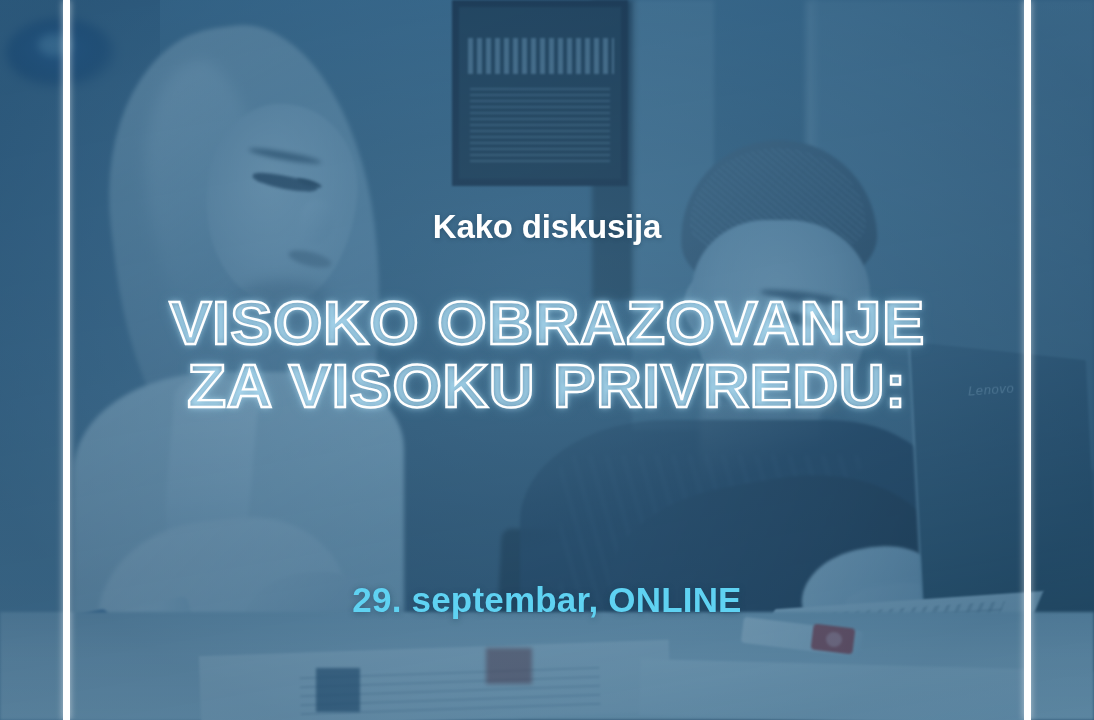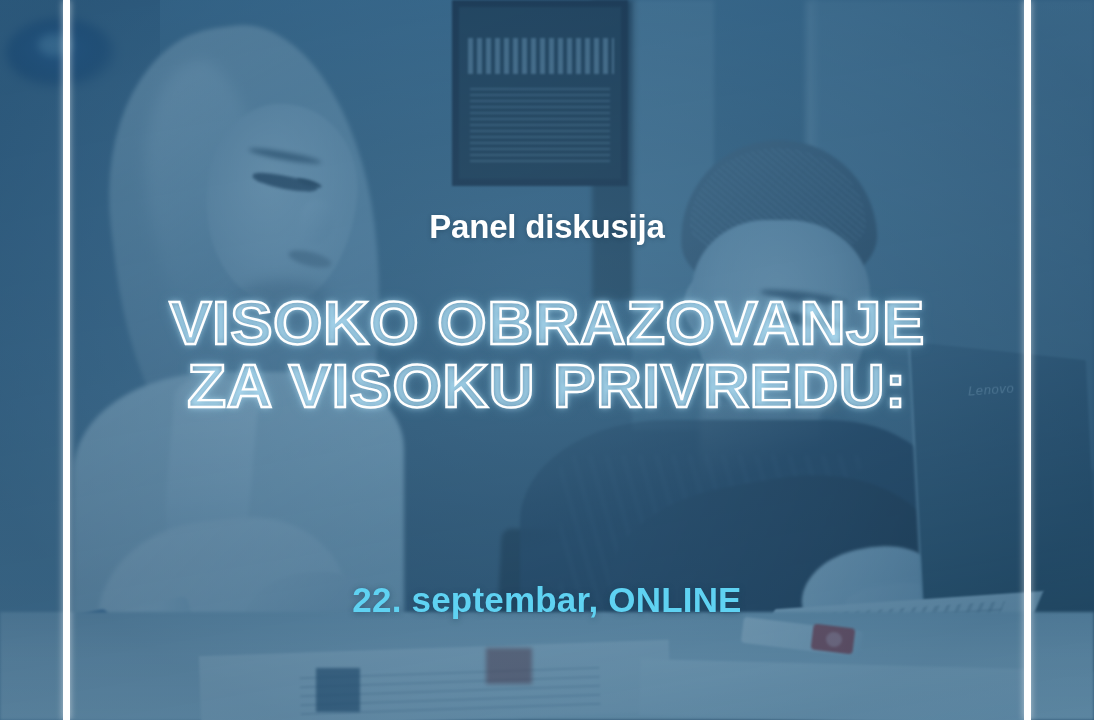--- a/index.html
+++ b/index.html
@@ -623,24 +623,24 @@
     <div class="marker-dot"></div>
   </div>
 
   <div class="tint"></div>
   <div class="tint2"></div>
 
   <div class="rule rule-left"></div>
   <div class="rule rule-right"></div>
 
   <div class="content">
-    <div class="kicker">Panel diskusija</div>
+    <div class="kicker">Kako diskusija</div>
 
     <div class="headline">
       <span class="l1">VISOKO OBRAZOVANJE</span>
       <span class="l2">ZA VISOKU PRIVREDU:</span>
     </div>
 
 
-    <div class="dateline">22. septembar, ONLINE</div>
+    <div class="dateline">29. septembar, ONLINE</div>
   </div>
 
 </div>
 
 </body></html>

